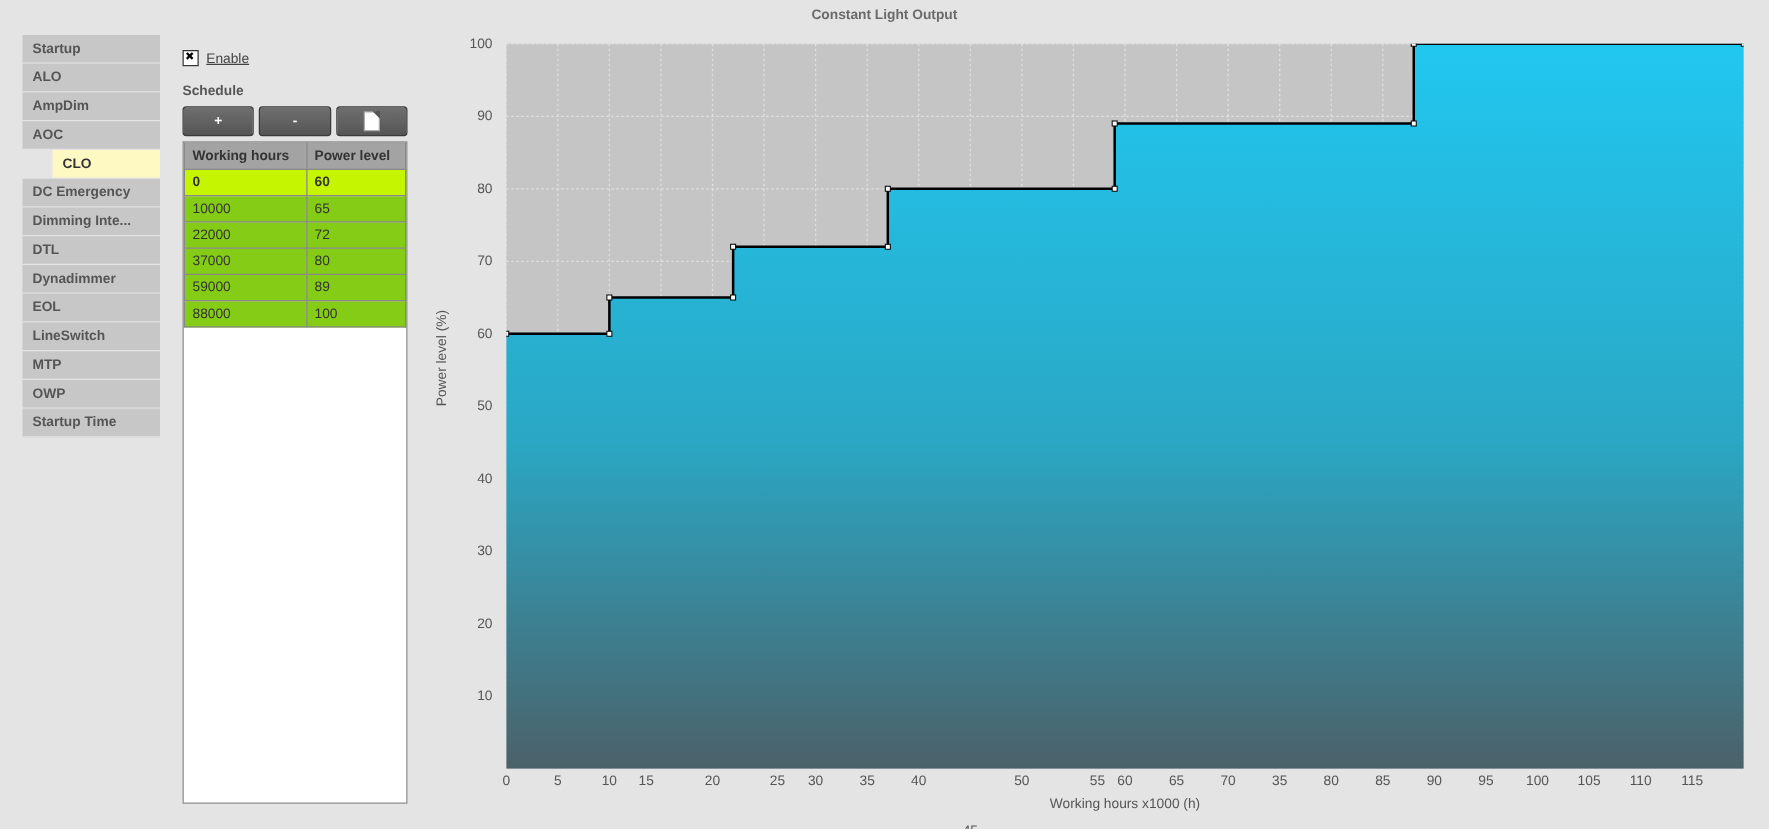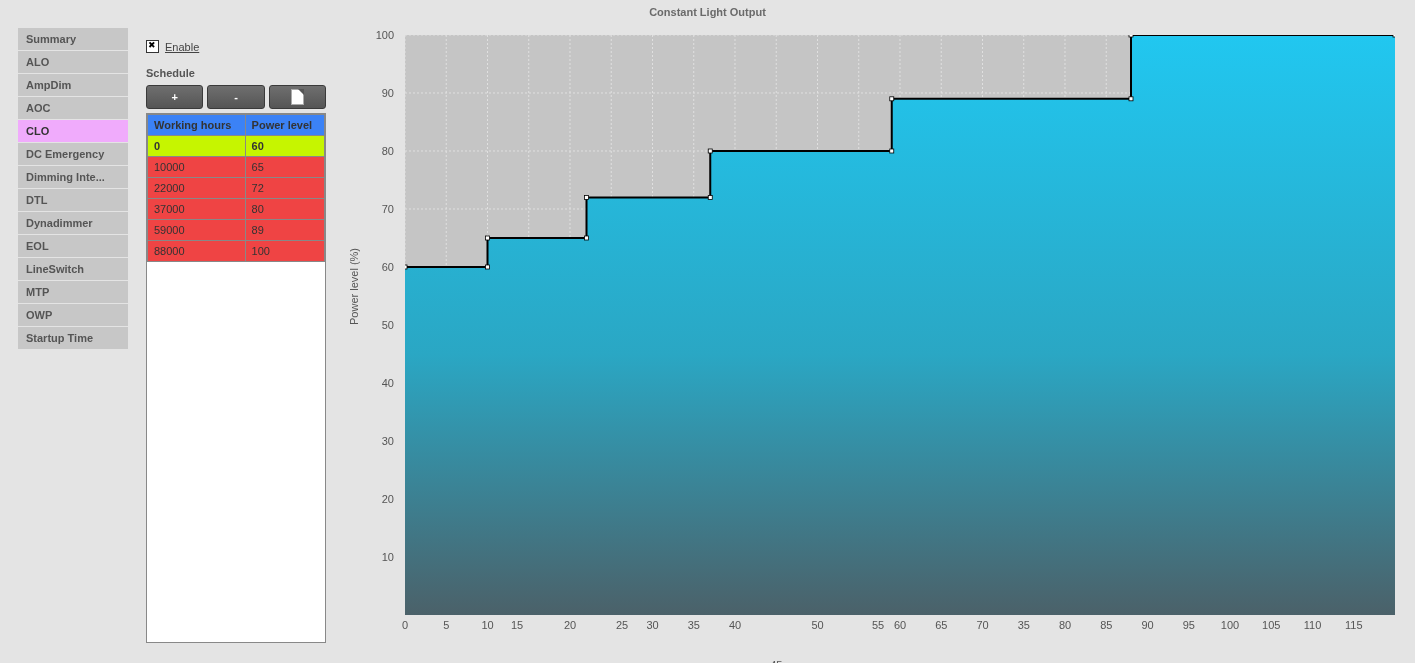--- a/index.html
+++ b/index.html
@@ -28,22 +28,23 @@
     border-bottom:1px solid #e4e4e4;
     padding:5px 8px;
     font-weight:bold;
     color:#555;
     cursor:pointer;
     white-space:nowrap;
     overflow:hidden;
     text-overflow:ellipsis;
   }
   .sidebar-item.selected{
-    background:#f0abfc;
+    background:#fef9c3;
     color:#333;
+    margin-left:24px;
   }
   .config-panel{
     position:absolute;
     left:146px;top:40px;
     width:180px;
   }
   .enable-row{
     display:flex;align-items:center;gap:6px;
     color:#444;
     margin-bottom:14px;
@@ -85,28 +86,28 @@
   }
   .schedule-table{
     border:1px solid #888;
     background:#fff;
     height:528px;
   }
   .schedule-table table{
     border-collapse:collapse;width:100%;
   }
   .schedule-table th{
-    background:#3b82f6;
+    background:#a3a3a3;
     font-weight:bold;color:#333;
     text-align:left;padding:4px 6px;
     border:1px solid #888;
     vertical-align:top;
   }
   .schedule-table td{
-    background:#ef4444;
+    background:#84cc16;
     color:#333;
     padding:4px 6px;
     border:1px solid #888;
   }
   .schedule-table tr.highlight td{
     background:#c6f500;
     font-weight:bold;
   }
   .chart-area{
     position:absolute;
@@ -144,21 +145,21 @@
   }
   .grid line{stroke:#e0e0e0;stroke-dasharray:2,2;stroke-width:1;}
   .plot-svg{position:absolute;left:0;top:0;}
 </style>
 </head>
 <body>
 
 <div class="page-title">Constant Light Output</div>
 
 <div class="sidebar" id="sidebar">
-    <div class="sidebar-item">Summary</div>
+    <div class="sidebar-item">Startup</div>
     <div class="sidebar-item">ALO</div>
     <div class="sidebar-item">AmpDim</div>
     <div class="sidebar-item">AOC</div>
     <div class="sidebar-item selected">CLO</div>
     <div class="sidebar-item">DC Emergency</div>
     <div class="sidebar-item">Dimming Inte...</div>
     <div class="sidebar-item">DTL</div>
     <div class="sidebar-item">Dynadimmer</div>
     <div class="sidebar-item">EOL</div>
     <div class="sidebar-item">LineSwitch</div>
@@ -217,20 +218,21 @@
             <td>88000</td>
             <td>100</td>
           </tr>
         </tbody>
     </table>
   </div>
 </div>
 
 <div class="chart-area">
   <div class="y-label">Power level (%)</div>
+  <div class="x-label">Working hours x1000 (h)</div>
   <div class="y-ticks" id="y-ticks">
       <div class="y-tick" style="top: 522px;">10</div>
       <div class="y-tick" style="top: 464px;">20</div>
       <div class="y-tick" style="top: 406px;">30</div>
       <div class="y-tick" style="top: 348px;">40</div>
       <div class="y-tick" style="top: 290px;">50</div>
       <div class="y-tick" style="top: 232px;">60</div>
       <div class="y-tick" style="top: 174px;">70</div>
       <div class="y-tick" style="top: 116px;">80</div>
       <div class="y-tick" style="top: 58px;">90</div>

